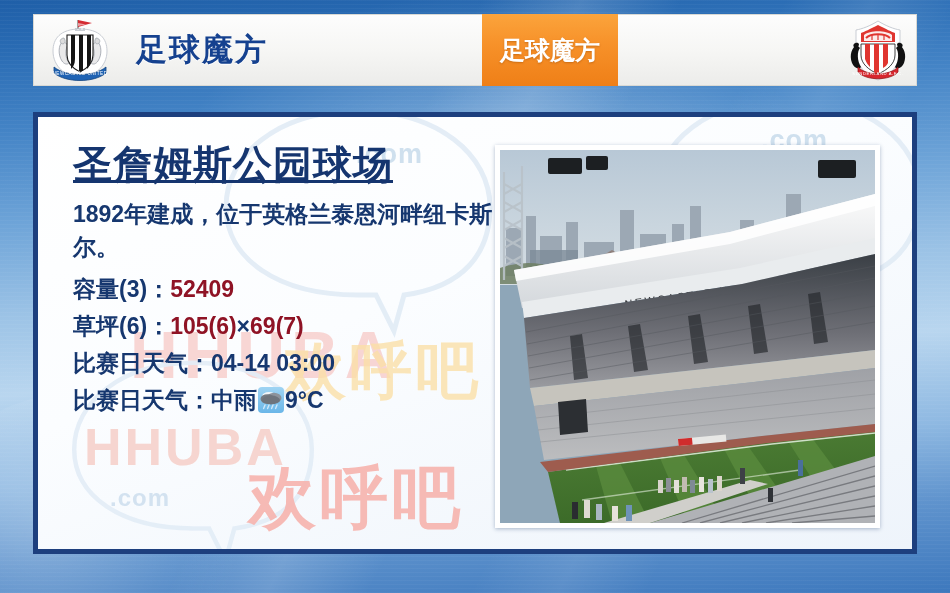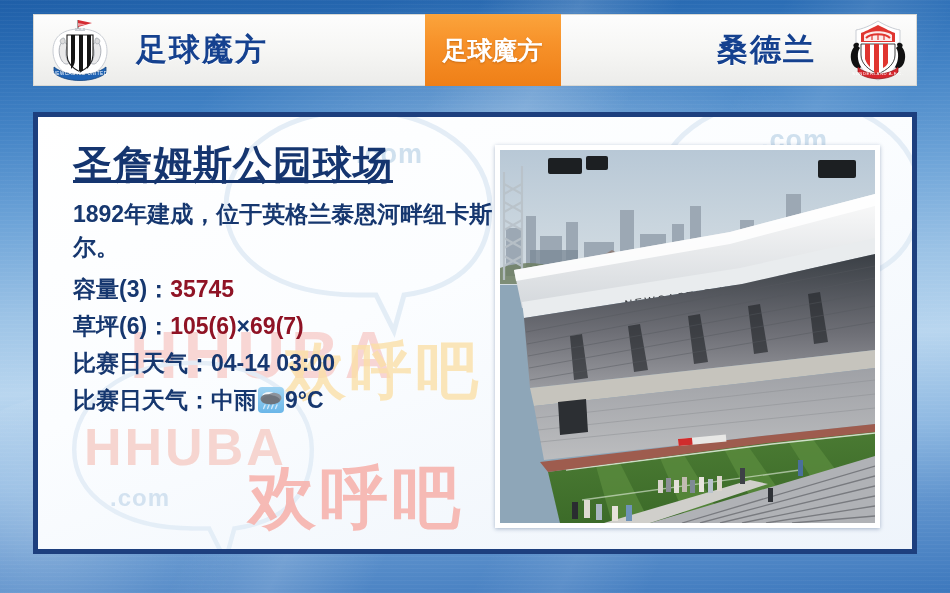--- a/index.html
+++ b/index.html
@@ -248,21 +248,20 @@
     <div class="team-name home">足球魔方</div>
 
     <div class="spacer"></div>
 
     <div class="brand-logo">
       <span class="brand-text">足球魔方</span>
     </div>
 
     <div class="spacer"></div>
 
-    <div class="team-name away">桑德兰</div>
 
     <div class="crest">
       <svg viewBox="0 0 64 66" xmlns="http://www.w3.org/2000/svg">
 
         <path d="M32 4 C24 9 16 12 10 13 L10 34 C10 49 20 58 32 63 C44 58 54 49 54 34 L54 13 C48 12 40 9 32 4 Z" fill="#ffffff" stroke="#c9cdd4" stroke-width="1"></path>
 
         <path d="M11 28 C6 30 3 38 6 46 C8 51 13 53 15 50 C11 44 11 34 14 31 Z" fill="#111111"></path>
         <path d="M53 28 C58 30 61 38 58 46 C56 51 51 53 49 50 C53 44 53 34 50 31 Z" fill="#111111"></path>
         <path d="M12 26 C9 25 6 28 8 30 C10 32 13 30 13 27 Z" fill="#111111"></path>
         <path d="M52 26 C55 25 58 28 56 30 C54 32 51 30 51 27 Z" fill="#111111"></path>
@@ -316,21 +315,21 @@
 
     <div class="wm wm-word" style="left:210px; top:336px; font-size:68px; color:#f7b4ae; opacity:0.9; letter-spacing:4px;">欢呼吧</div>
 
     <div class="info">
 
       <div class="stadium-title">圣詹姆斯公园球场</div>
 
       <div class="stadium-desc">1892年建成，位于英格兰泰恩河畔纽卡斯尔。</div>
 
       <div class="stat-row">
-        <span class="plain">容量(3)</span><span class="sep">：</span><span class="val">35745</span>
+        <span class="plain">容量(3)</span><span class="sep">：</span><span class="val">52409</span>
       </div>
 
       <div class="stat-row">
         <span class="plain">草坪(6)</span><span class="sep">：</span><span class="val">105(6)</span><span class="plain">×</span><span class="val">69(7)</span>
       </div>
 
       <div class="stat-row">
         <span class="plain">比赛日天气</span><span class="sep">：</span><span class="plain">04-14 03:00</span>
       </div>
 

